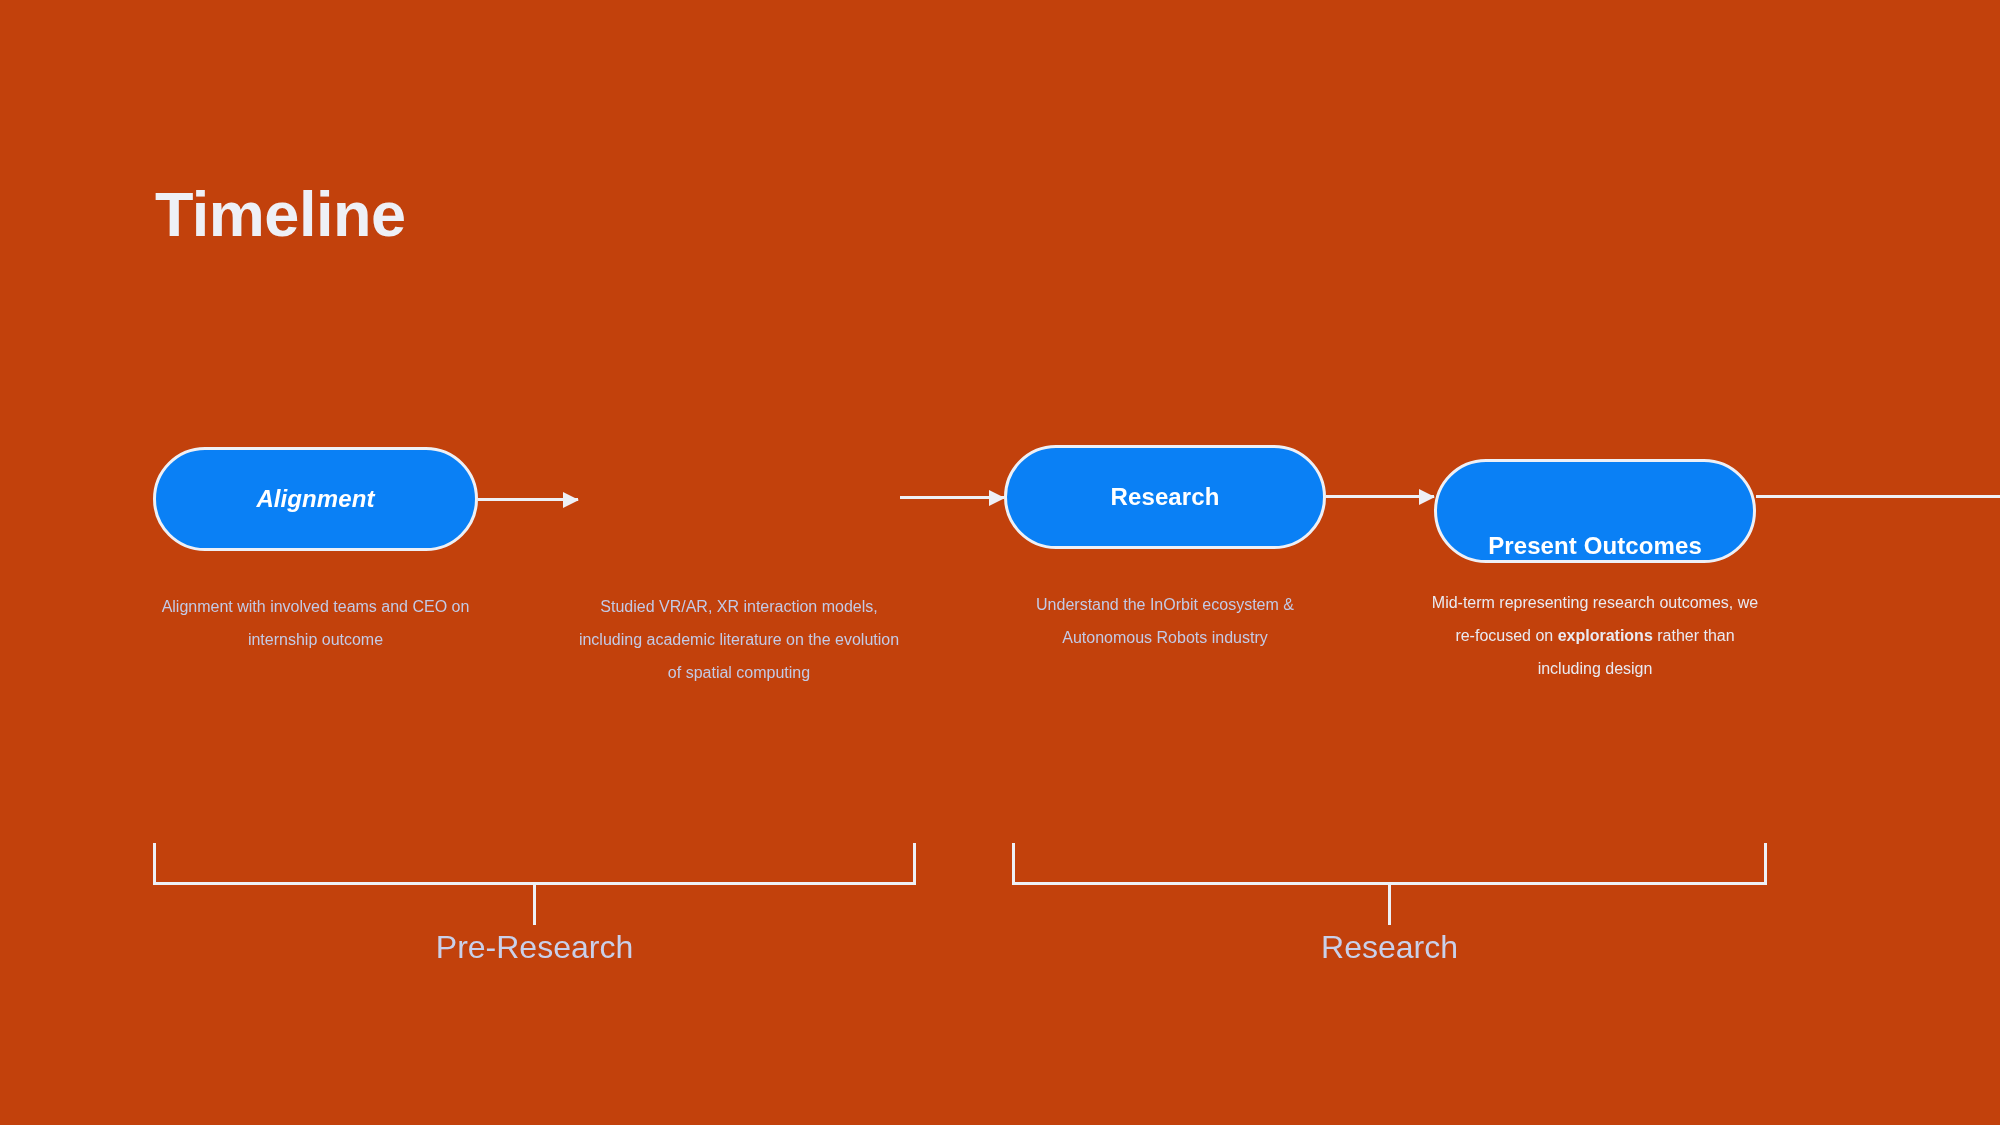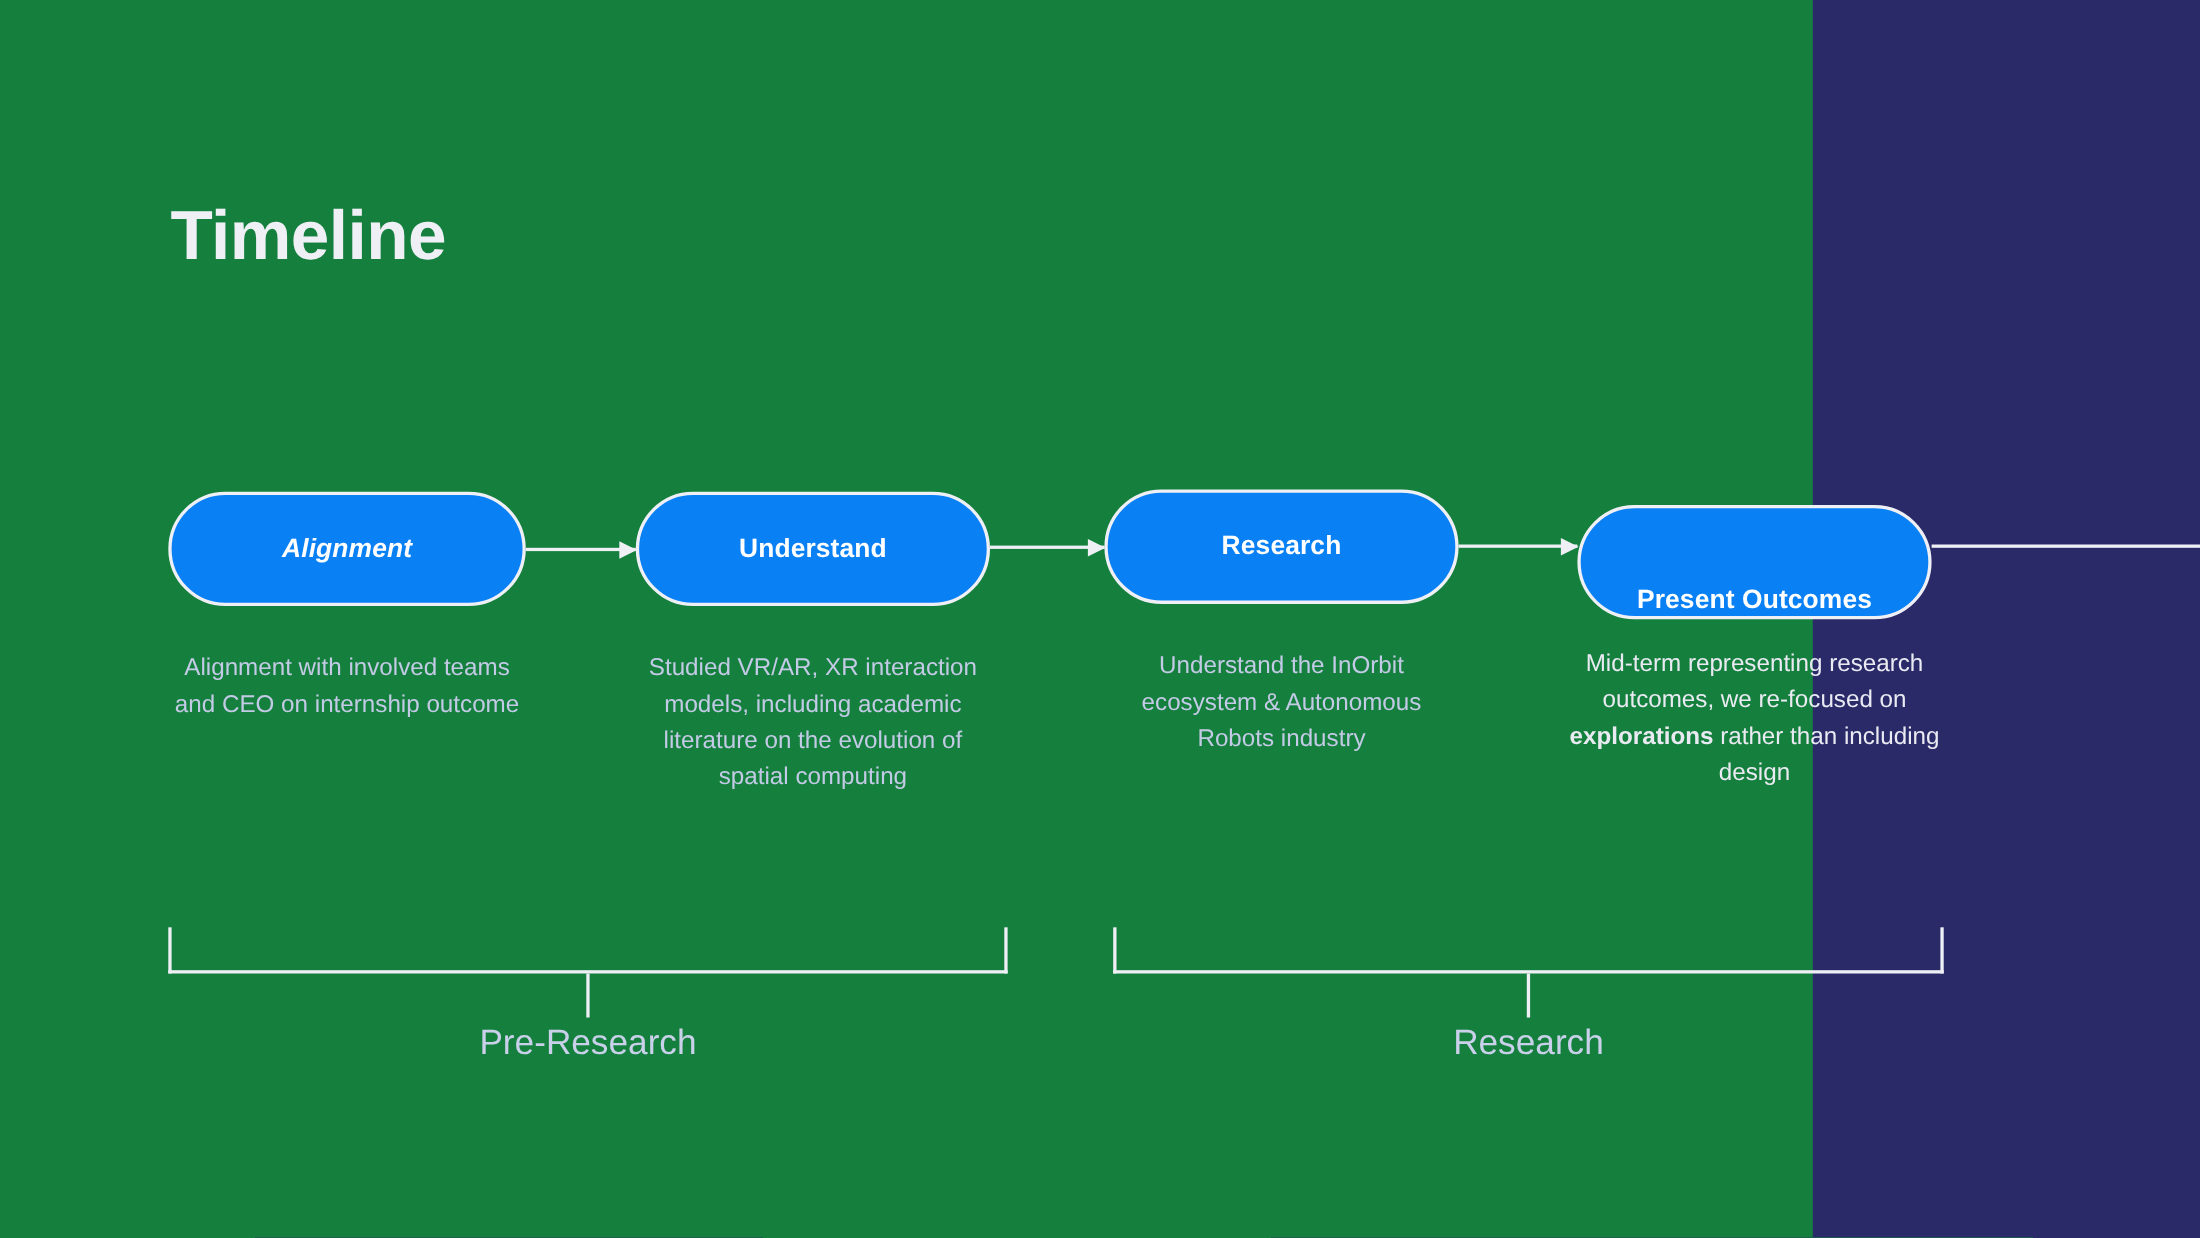--- a/index.html
+++ b/index.html
@@ -13,23 +13,23 @@
 
   body {
     background: #2a2a69;
     font-family: "Liberation Sans", sans-serif;
     position: relative;
   }
 
   #slide {
     position: absolute;
     inset: 0;
-    width: 1648px;
+    width: 2000px;
     height: 1125px;
-    background: #15803d;
+    background: #c2410c;
     padding-left: 26px;
   }
 
   
   #page-title {
     position: absolute;
     left: 155px;
     top: 183px;
     font-size: 63px;
     font-weight: 700;
@@ -83,21 +83,21 @@
 
   #connector-0 { left: 478px;  top: 498px; width: 100px; }
   #connector-1 { left: 900px;  top: 496px; width: 104px; }
   #connector-2 { left: 1326px; top: 495px; width: 108px; }
   #connector-3 { left: 1756px; top: 495px; width: 244px; }
 
   
   .desc {
     position: absolute;
     text-align: center;
-    font-size: 22px;
+    font-size: 16px;
     line-height: 33px;
     color: #c3cae6;
   }
   .desc.bright { color: #e9eaf2; }
   .desc b { font-weight: 700; }
 
   #desc-0 { left: 153px;  top: 590px; width: 325px; }
   #desc-1 { left: 578px;  top: 590px; width: 322px; text-align: center; }
   #desc-2 { left: 1004px; top: 588px; width: 322px; }
   #desc-3 { left: 1424px; top: 586px; width: 342px; }
@@ -136,23 +136,20 @@
 <body>
 
 <div id="slide">
 
   <div id="page-title">Timeline</div>
 
   <div class="node" id="node-0">
     <span class="node-label">Alignment</span>
   </div>
 
-  <div class="node" id="node-1">
-    <span class="node-label">Understand</span>
-  </div>
 
   <div class="node" id="node-2">
     <span class="node-label">Research</span>
   </div>
 
   <div class="node" id="node-3">
     <span class="node-label">Present Outcomes</span>
   </div>
 
   <div class="connector" id="connector-0"></div>

